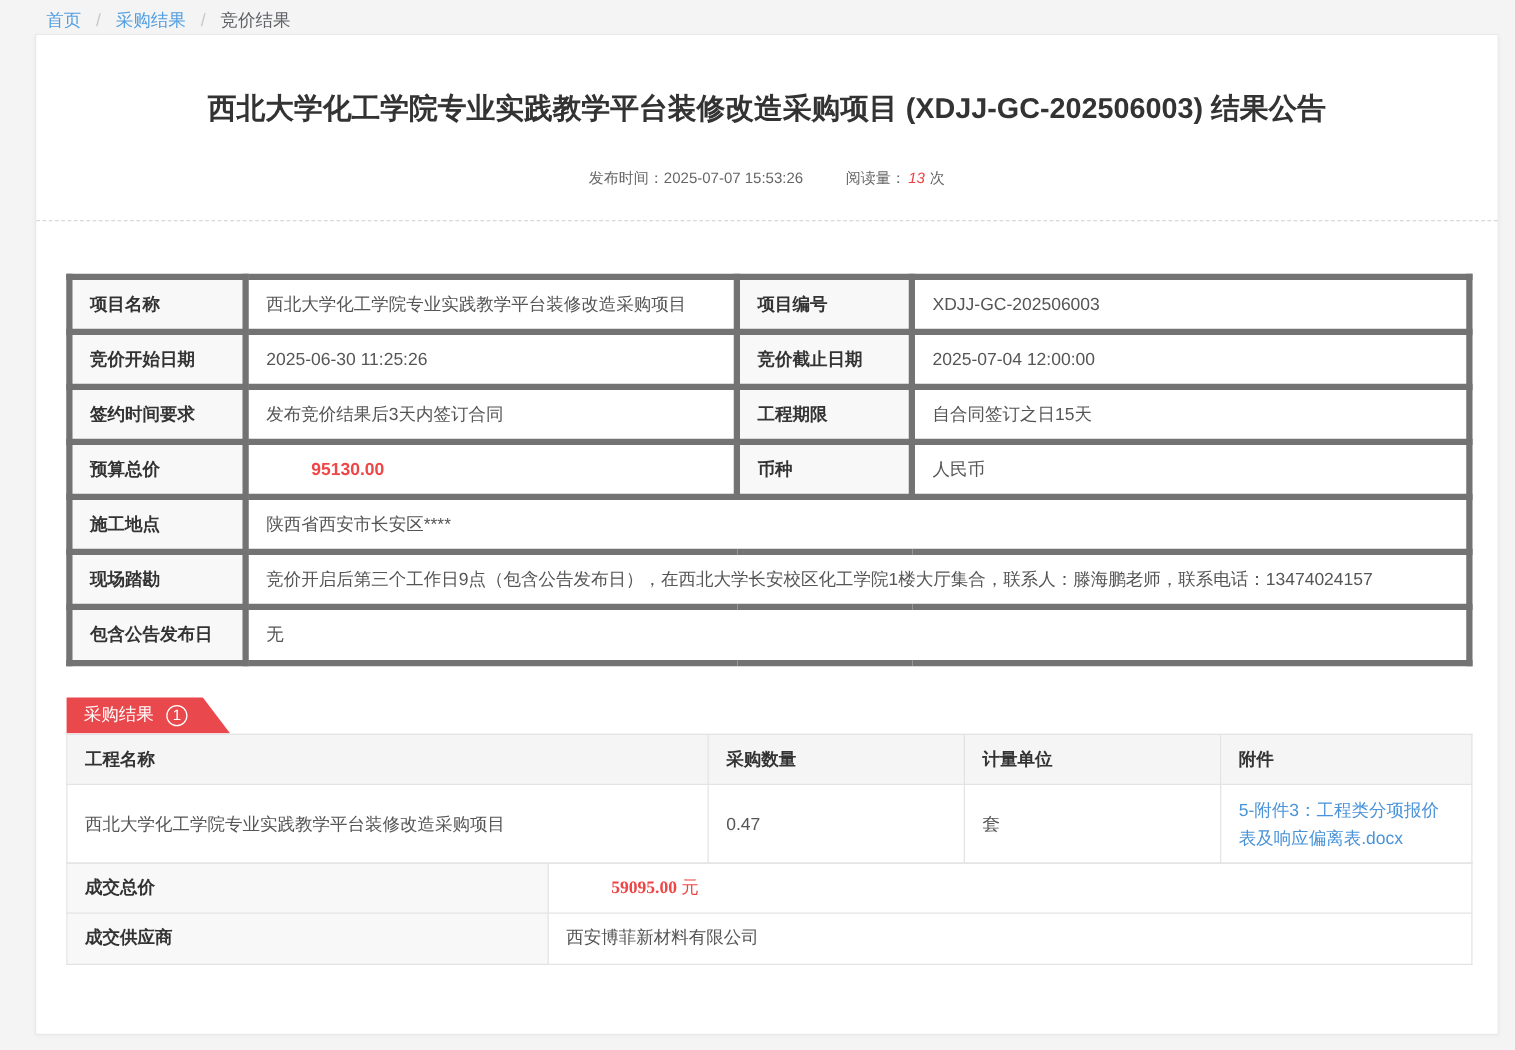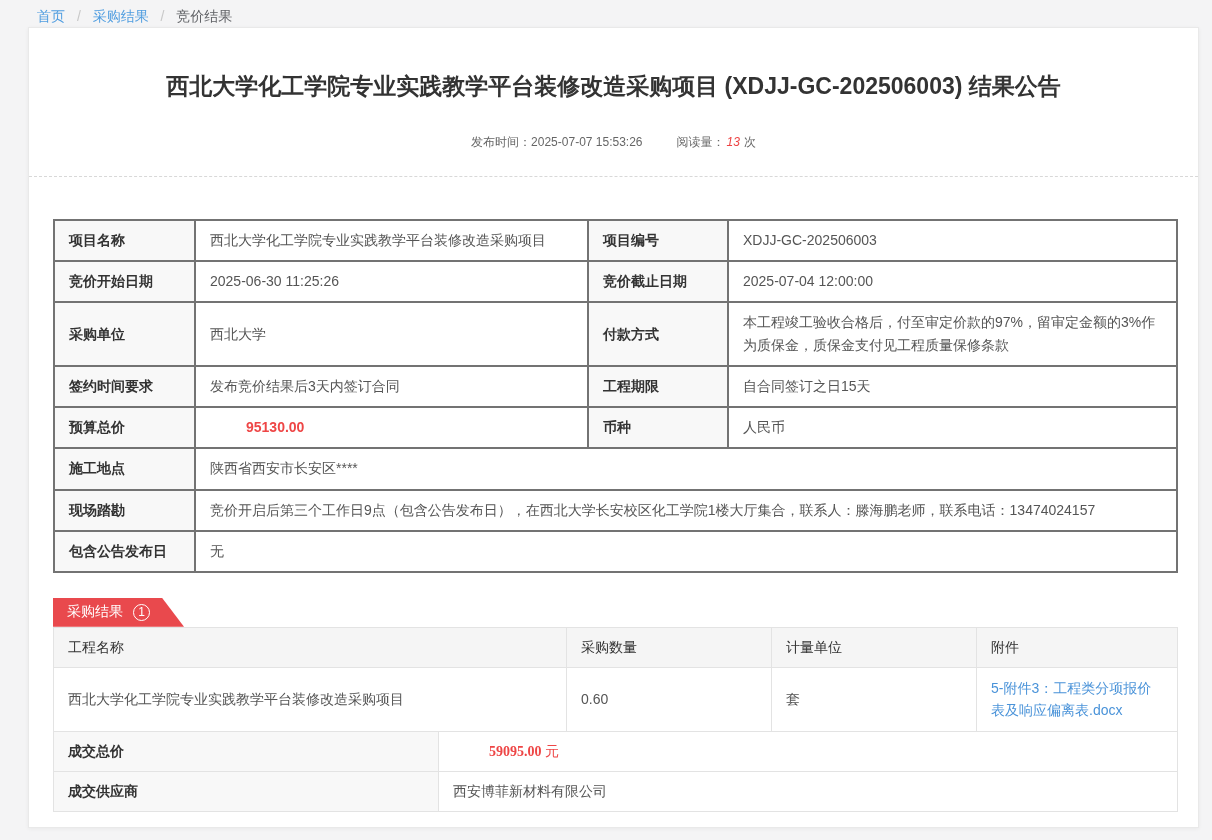--- a/index.html
+++ b/index.html
@@ -40,21 +40,21 @@
     text-align: center;
     font-size: 12px; color: #666;
   }
   .meta .meta-gap { display: inline-block; width: 34px; }
   .views-count { color: #ed4343; font-style: italic; margin: 0 4px 0 2px; }
   .dashed-divider { border-bottom: 1px dashed #d8d8d8; margin-top: 25px; }
 
   
   table { border-collapse: collapse; table-layout: fixed; font-size: 14px; color: #555; }
   .info-table { margin: 42px 20px 0 24px; width: 1125px; }
-  .info-table td { border: 2px solid #737373; padding: 8px 14px; line-height: 1.65; vertical-align: middle; }
+  .info-table td { border: 5px solid #737373; padding: 8px 14px; line-height: 1.65; vertical-align: middle; }
   td.label-cell { background: #f8f8f8; color: #333; font-weight: bold; }
   .price-red { color: #ee4646; font-weight: bold; margin-left: 36px; }
   .price-red-unit { color: #ee4646; }
 
   
   .result-badge {
     margin: 25px 0 0 24px;
     display: inline-flex; align-items: center;
     height: 29px;
     background: #e9494d; color: #fff;
@@ -66,21 +66,21 @@
     margin-left: 10px;
     width: 17px; height: 17px;
     border: 1px solid #fff; border-radius: 50%;
     font-size: 12px; line-height: 15px;
     display: inline-flex; align-items: center; justify-content: center;
   }
 
   
   .result-table { margin: 0 20px 0 24px; width: 1125px; }
   .result-table th {
-    background: #f5f5f5; color: #333; font-weight: normal; text-align: left;
+    background: #f5f5f5; color: #333; font-weight: bold; text-align: left;
     border: 1px solid #e3e3e3; padding: 9px 14px; line-height: 1.5;
   }
   .result-table td { border: 1px solid #e3e3e3; padding: 9px 14px; line-height: 1.6; vertical-align: middle; }
   .summary-table { margin: -1px 20px 0 24px; width: 1125px; }
   .summary-table td { border: 1px solid #e3e3e3; padding: 8px 14px; line-height: 1.65; vertical-align: middle; font-family: Liberation Serif, serif; }
   .attachment-link { color: #4a93d9; cursor: pointer; text-decoration: none; }
 </style>
 </head>
 <body>
 
@@ -118,26 +118,20 @@
         <td class="label-cell">项目编号</td>
         <td>XDJJ-GC-202506003</td>
       </tr>
       <tr>
         <td class="label-cell">竞价开始日期</td>
         <td>2025-06-30 11:25:26</td>
         <td class="label-cell">竞价截止日期</td>
         <td>2025-07-04 12:00:00</td>
       </tr>
       <tr>
-        <td class="label-cell">采购单位</td>
-        <td>西北大学</td>
-        <td class="label-cell">付款方式</td>
-        <td>本工程竣工验收合格后，付至审定价款的97%，留审定金额的3%作为质保金，质保金支付见工程质量保修条款</td>
-      </tr>
-      <tr>
         <td class="label-cell">签约时间要求</td>
         <td>发布竞价结果后3天内签订合同</td>
         <td class="label-cell">工程期限</td>
         <td>自合同签订之日15天</td>
       </tr>
       <tr>
         <td class="label-cell">预算总价</td>
         <td><span class="price-red">95130.00</span></td>
         <td class="label-cell">币种</td>
         <td>人民币</td>
@@ -171,21 +165,21 @@
         </colgroup>
       <tbody>
           <tr>
         <th>工程名称</th>
         <th>采购数量</th>
         <th>计量单位</th>
         <th>附件</th>
       </tr>
       <tr>
         <td>西北大学化工学院专业实践教学平台装修改造采购项目</td>
-        <td>0.60</td>
+        <td>0.47</td>
         <td>套</td>
         <td><a class="attachment-link">5-附件3：工程类分项报价表及响应偏离表.docx</a></td>
       </tr>
     </tbody>
       </table>
 
     <table class="summary-table">
       <colgroup>
           <col style="width:385px">
           <col>

